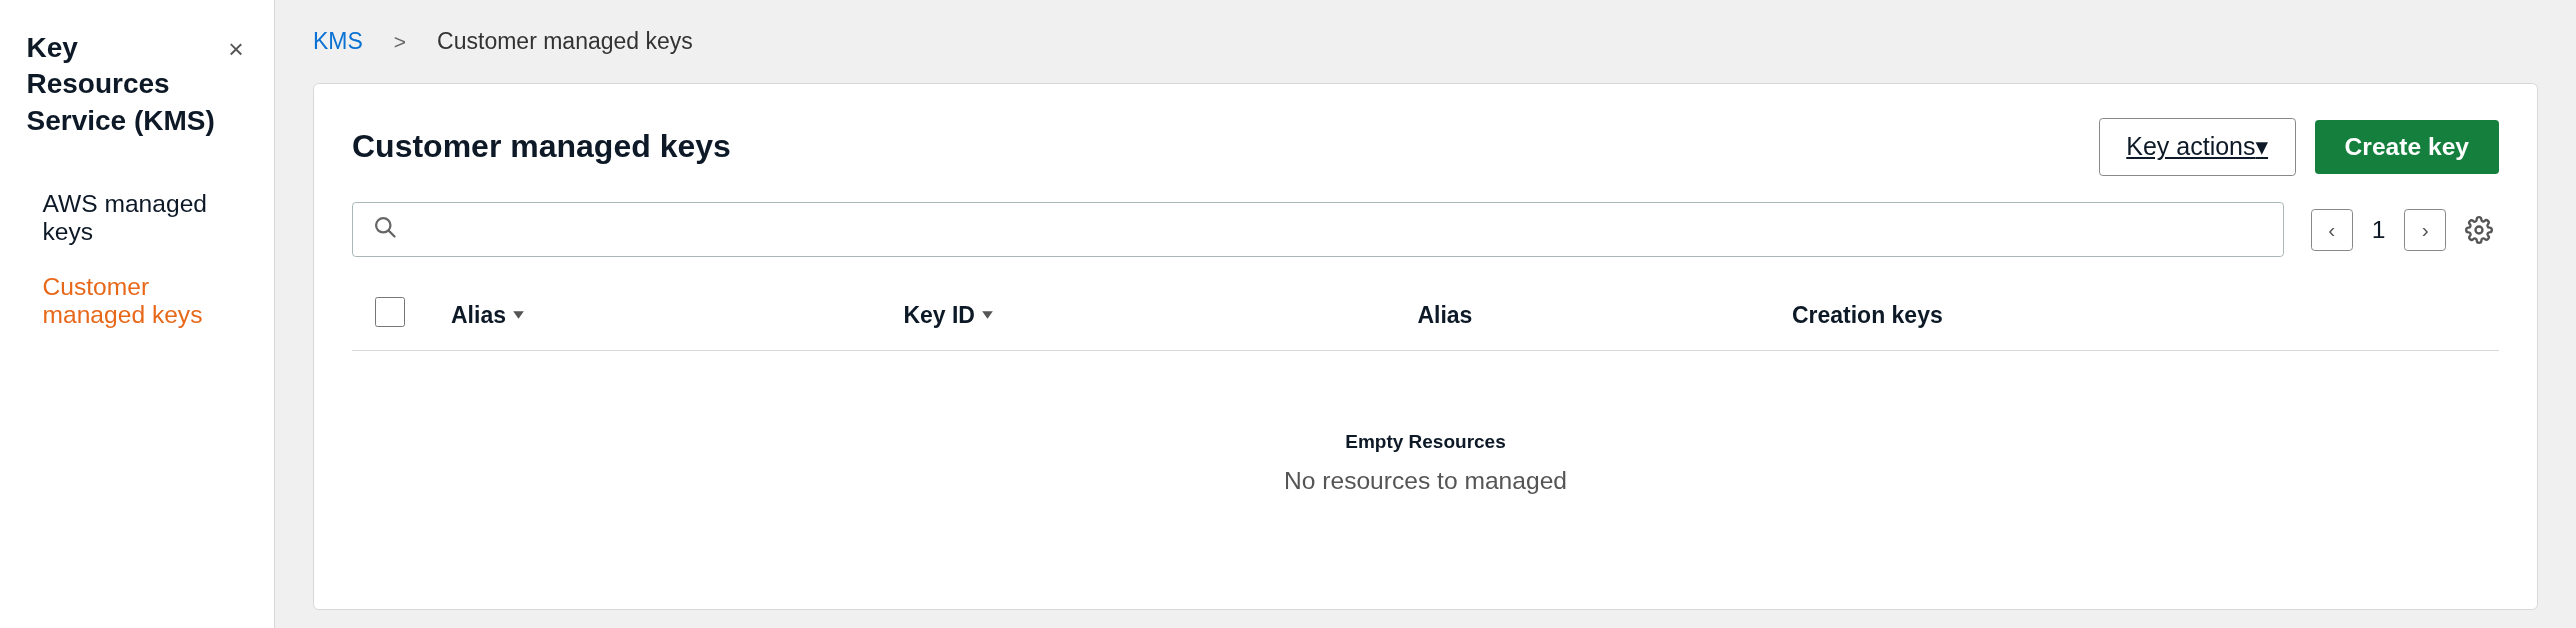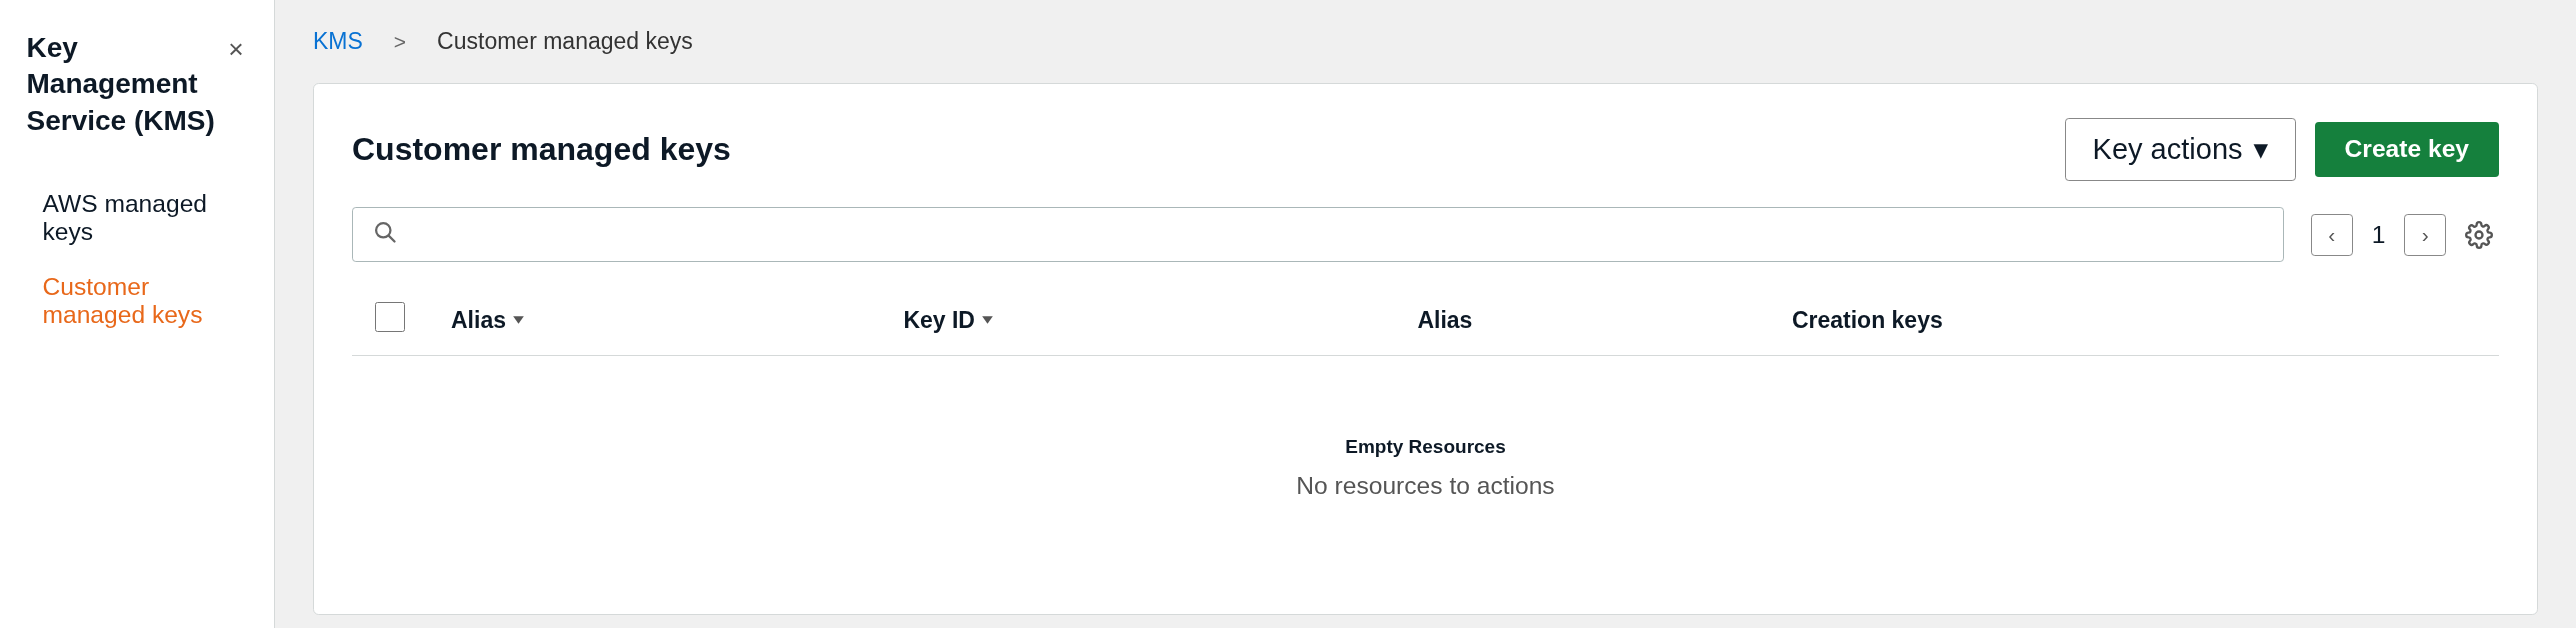--- a/index.html
+++ b/index.html
@@ -122,27 +122,28 @@
       display: flex;
       align-items: center;
       gap: 19px;
     }
 
     .btn-key-actions {
       padding: 13.3px 26.5px;
       background: #ffffff;
       border: 0.9px solid #888;
       border-radius: 3.8px;
-      font-size: 29px;
-      color: #0d1926;
-      cursor: pointer;
-      display: flex;
-      align-items: center;
-      gap: 11px;
+      font-size: 25px;
+      color: #0d1926;
+      cursor: pointer;
+      display: flex;
+      align-items: center;
+      gap: 0;
       white-space: nowrap;
+      text-decoration: underline;
     }
 
     .btn-create-key {
       padding: 13.3px 30px;
       background: #15803d;
       border: none;
       border-radius: 3.8px;
       font-size: 24.6px;
       font-weight: 700;
       color: #ffffff;
@@ -281,21 +282,21 @@
     .divider-row td {
       padding: 0;
       border-top: 0.9px solid #d5d9d9;
     }
   </style>
 </head>
 <body>
 
 <aside class="sidebar">
   <div class="sidebar-header">
-    <span class="sidebar-title">Key Management Service (KMS)</span>
+    <span class="sidebar-title">Key Resources Service (KMS)</span>
     <span class="close-icon">×</span>
   </div>
   <ul class="sidebar-nav">
     <li class="sidebar-nav-item">AWS managed keys</li>
     <li class="sidebar-nav-item active">Customer managed keys</li>
   </ul>
 </aside>
 
 <main class="main">
 
@@ -376,21 +377,21 @@
         </tr>
       </thead>
       <tbody class="table-body">
         <tr class="divider-row">
           <td colspan="5"></td>
         </tr>
         <tr>
           <td colspan="5">
             <div class="empty-state">
               <div class="empty-state-title">Empty Resources</div>
-              <div class="empty-state-text">No resources to actions</div>
+              <div class="empty-state-text">No resources to managed</div>
             </div>
           </td>
         </tr>
       </tbody>
     </table>
 
   </div>
 </main>
 
 

